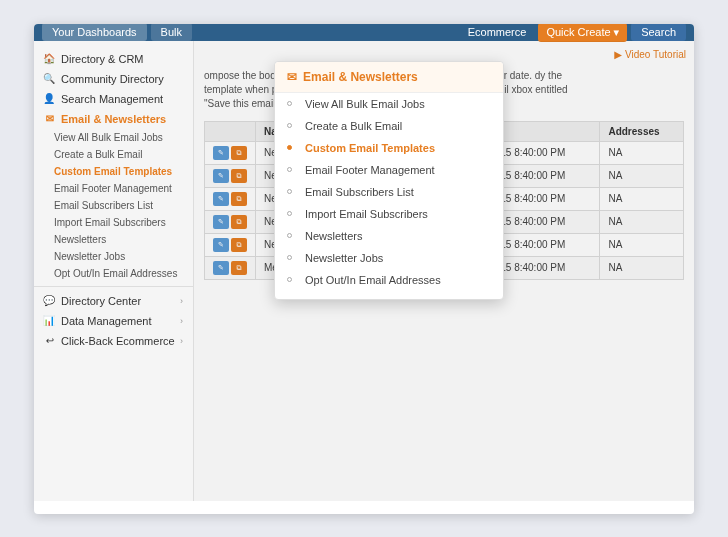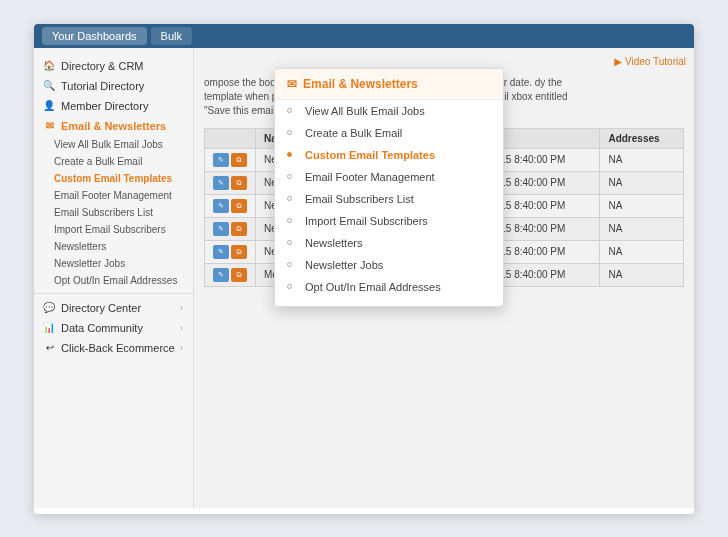--- a/index.html
+++ b/index.html
@@ -19,21 +19,21 @@
       height: 490px;
       background: #fff;
       border-radius: 4px;
       box-shadow: 0 2px 12px rgba(0,0,0,0.18);
       overflow: hidden;
       position: relative;
     }
     
     .top-nav {
       background: #2d5f8a;
-      height: 24px;
+      height: 17px;
       display: flex;
       align-items: center;
       padding: 0 8px;
       gap: 4px;
     }
     .top-nav-btn {
       background: rgba(255,255,255,0.15);
       color: #fff;
       border: none;
       border-radius: 3px;
@@ -265,36 +265,44 @@
   </style>
 </head>
 <body>
 
 <div class="browser-window">
 
   <div class="top-nav">
     <button class="top-nav-btn active">Your Dashboards</button>
     <button class="top-nav-btn">Bulk</button>
     <div class="top-nav-spacer"></div>
+    <div class="top-nav-right">
+      <span class="top-nav-ecommerce">Ecommerce</span>
+      <button class="quick-create-btn">
+        <span>Quick Create</span>
+        <span>▾</span>
+      </button>
+      <button class="search-btn">Search</button>
+    </div>
   </div>
 
   <div class="main-layout">
 
     <div class="sidebar">
       <div class="sidebar-section">
         <span class="icon">🏠</span>
         <span>Directory &amp; CRM</span>
       </div>
       <div class="sidebar-section">
         <span class="icon">🔍</span>
-        <span>Tutorial Directory</span>
+        <span>Community Directory</span>
       </div>
       <div class="sidebar-section">
         <span class="icon">👤</span>
-        <span>Member Directory</span>
+        <span>Search Management</span>
       </div>
       <div class="sidebar-section active">
         <span class="icon">✉</span>
         <span>Email &amp; Newsletters</span>
       </div>
       <div class="sidebar-sub-item">View All Bulk Email Jobs</div>
       <div class="sidebar-sub-item">Create a Bulk Email</div>
       <div class="sidebar-sub-item active">Custom Email Templates</div>
       <div class="sidebar-sub-item">Email Footer Management</div>
       <div class="sidebar-sub-item">Email Subscribers List</div>
@@ -305,21 +313,21 @@
 
       <div class="sidebar-divider"></div>
 
       <div class="sidebar-section">
         <span class="icon">💬</span>
         <span>Directory Center</span>
         <span class="sidebar-arrow">›</span>
       </div>
       <div class="sidebar-section">
         <span class="icon">📊</span>
-        <span>Data Community</span>
+        <span>Data Management</span>
         <span class="sidebar-arrow">›</span>
       </div>
       <div class="sidebar-section">
         <span class="icon">↩</span>
         <span>Click-Back Ecommerce</span>
         <span class="sidebar-arrow">›</span>
       </div>
     </div>
 
     <div class="content">

